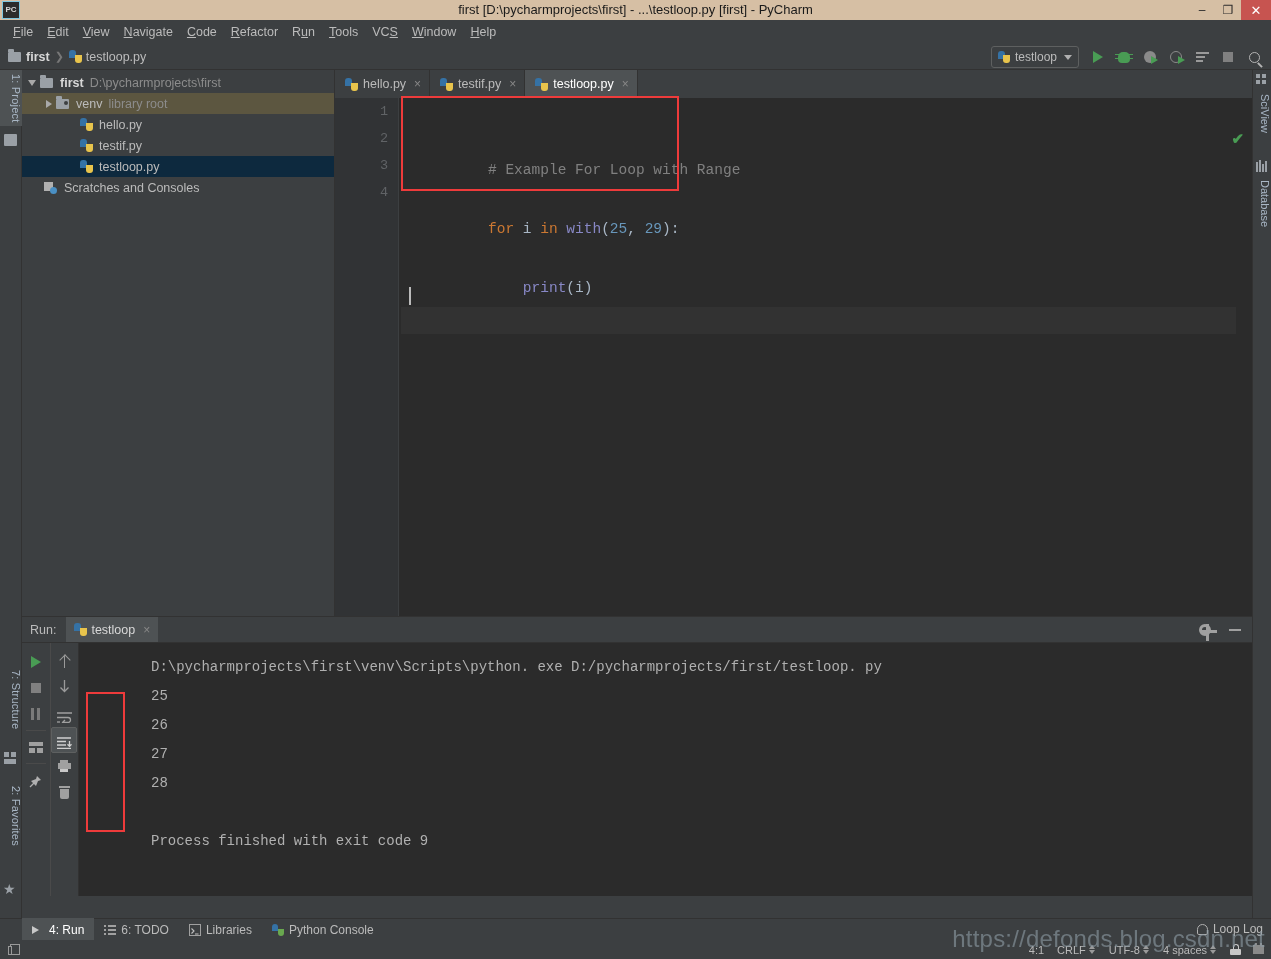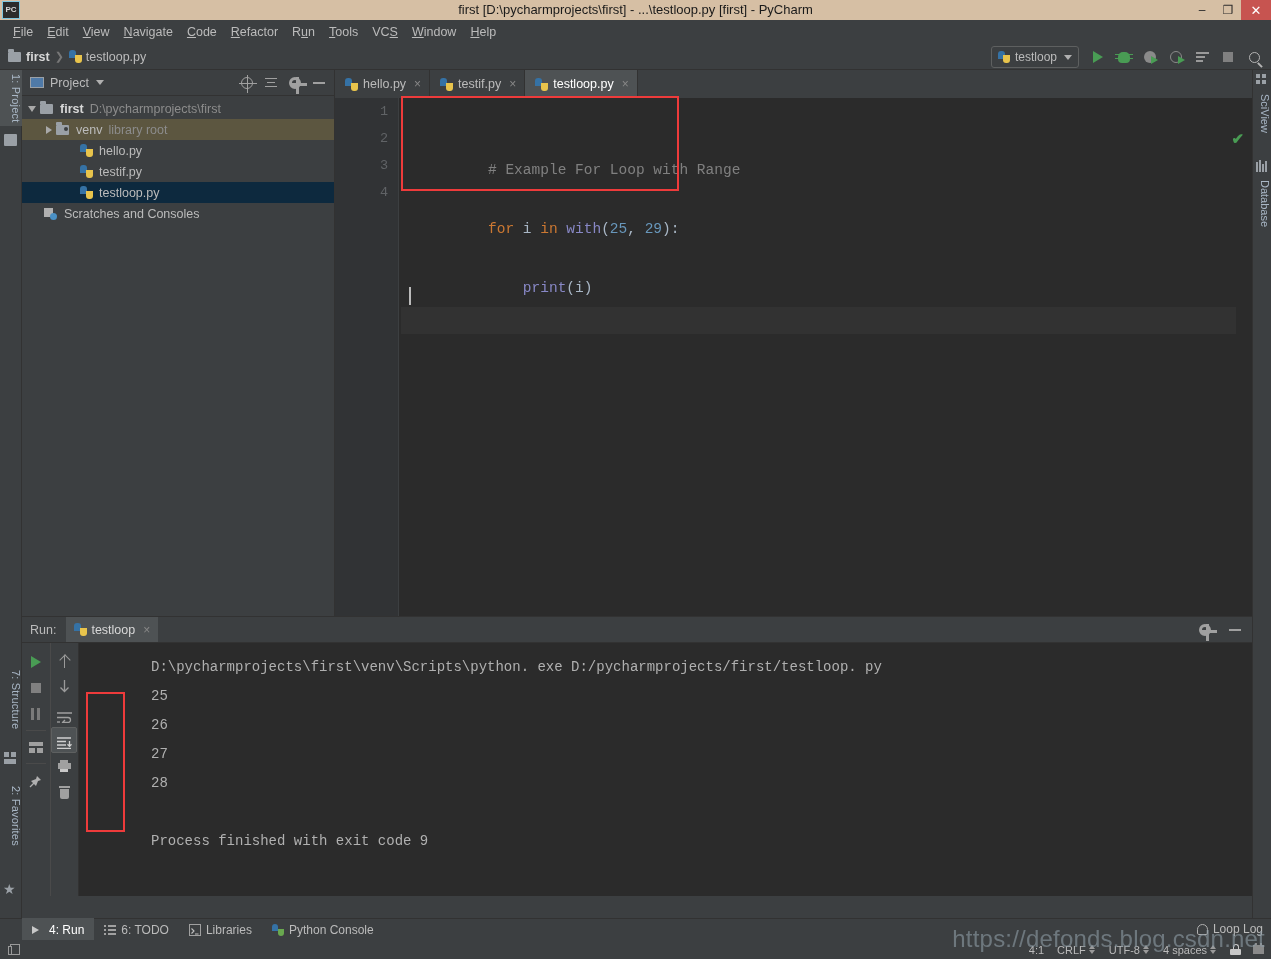--- a/index.html
+++ b/index.html
@@ -478,45 +478,20 @@
         <i style="left:3px;height:12px"></i>
         <i style="left:6px;height:8px"></i>
         <i style="left:9px;height:11px"></i>
     </div>
     <div class="rtab" style="top:106px;">
       <span>Database</span>
     </div>
   </div>
 
   <div class="project-panel">
-    <div class="panel-header">
-      <div class="panel-title">
-        <span class="win-ico"></span>
-        <span>Project</span>
-        <span class="caret-down"></span>
-      </div>
-      <div class="panel-header-btns">
-        <div class="phb">
-            <span class="target-ico"></span>
-          </div>
-        <div class="phb">
-          <span class="collapse-ico">
-            <i style="left:0;top:0;width:12px"></i>
-              <i style="left:2px;top:4px;width:8px"></i>
-              <i style="left:0;top:8px;width:12px"></i>
-          </span>
-        </div>
-        <div class="phb">
-            <span class="gear-ico"></span>
-          </div>
-        <div class="phb">
-            <span class="minus-ico"></span>
-          </div>
-      </div>
-    </div>
 
     <div class="tree">
       <div class="tree-row" style="padding-left:6px">
         <span class="tri open"></span>
         <span class="ico-folder"></span>
         <span class="tree-label bold">first</span>
         <span class="tree-sub">D:\pycharmprojects\first</span>
       </div>
 
       <div class="tree-row sel-venv" style="padding-left:24px">

